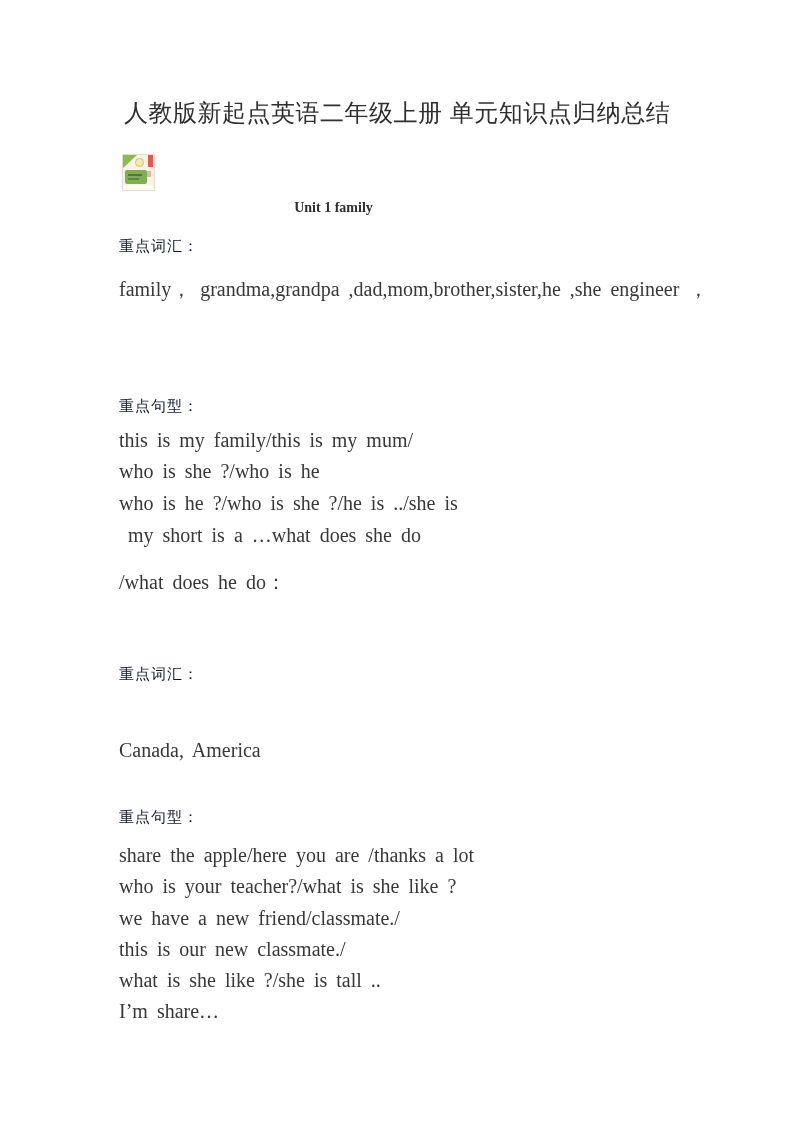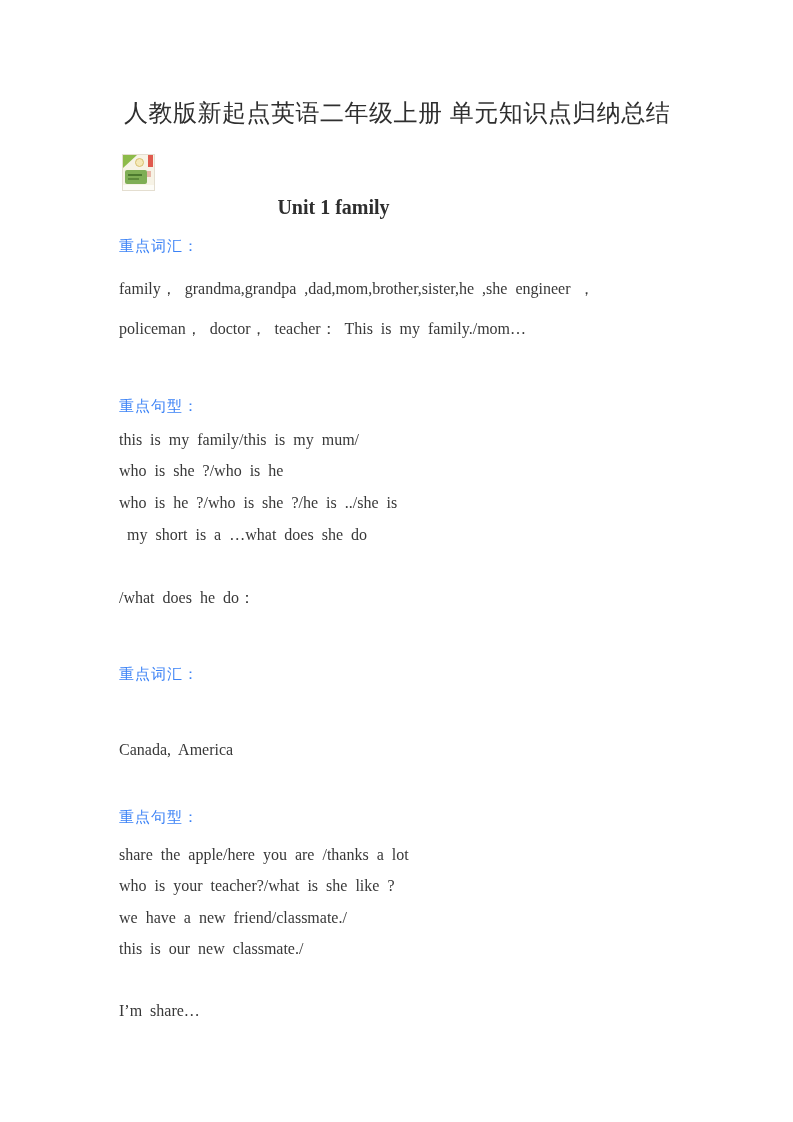--- a/index.html
+++ b/index.html
@@ -85,41 +85,41 @@
     width: 100%; height: 5px;
     background: #fdfcf7;
   }
 
   .unit-heading {
     left: 0;
     width: 667px;
     text-align: center;
     font-family: "Liberation Serif", serif;
     font-weight: 700;
-    font-size: 20px;
+    font-size: 14px;
     line-height: 21px;
     color: #2e2e2e;
   }
 
   .cn-label {
     left: 119px;
     font-family: "Liberation Sans", sans-serif;
     font-weight: 400;
     font-size: 15px;
     line-height: 20px;
     letter-spacing: 1px;
-    color: #3b82f6;
+    color: #0f172a;
     white-space: nowrap;
   }
 
   .en-line {
     left: 119px;
     font-family: "Liberation Serif", serif;
     font-weight: 400;
-    font-size: 16px;
+    font-size: 20px;
     line-height: 20px;
     word-spacing: 4px;
     color: #383838;
     white-space: pre;
   }
 </style>
 </head>
 <body>
 
 <div class="page">
@@ -134,33 +134,33 @@
     <span class="band-mark"></span>
     <span class="band-mark2"></span>
     <span class="pink-dot"></span>
     <span class="bottom-strip"></span>
   </div>
 
   <h2 class="abs unit-heading" style="top:197px">Unit 1 family</h2>
 
   <p class="abs cn-label" style="top:236px">重点词汇：</p>
   <p class="abs en-line" style="top:279px">family， grandma,grandpa ,dad,mom,brother,sister,he ,she engineer ，</p>
-  <p class="abs en-line" style="top:319px">policeman， doctor， teacher： This is my family./mom…</p>
 
   <p class="abs cn-label" style="top:396px">重点句型：</p>
   <p class="abs en-line" style="top:430px">this is my family/this is my mum/</p>
   <p class="abs en-line" style="top:461px">who is she ?/who is he</p>
   <p class="abs en-line" style="top:493px">who is he ?/who is she ?/he is ../she is</p>
   <p class="abs en-line" style="top:525px"> my short is a …what does she do</p>
-  <p class="abs en-line" style="top:588px">/what does he do：</p>
+  <p class="abs en-line" style="top:572px">/what does he do：</p>
 
 
   <p class="abs cn-label" style="top:664px">重点词汇：</p>
   <p class="abs en-line" style="top:740px">Canada, America</p>
 
   <p class="abs cn-label" style="top:807px">重点句型：</p>
   <p class="abs en-line" style="top:845px">share the apple/here you are /thanks a lot</p>
   <p class="abs en-line" style="top:876px">who is your teacher?/what is she like ?</p>
   <p class="abs en-line" style="top:908px">we have a new friend/classmate./</p>
   <p class="abs en-line" style="top:939px">this is our new classmate./</p>
+  <p class="abs en-line" style="top:970px">what is she like ?/she is tall ..</p>
   <p class="abs en-line" style="top:1001px">I’m share…</p>
 
 </div>
 
 </body></html>

